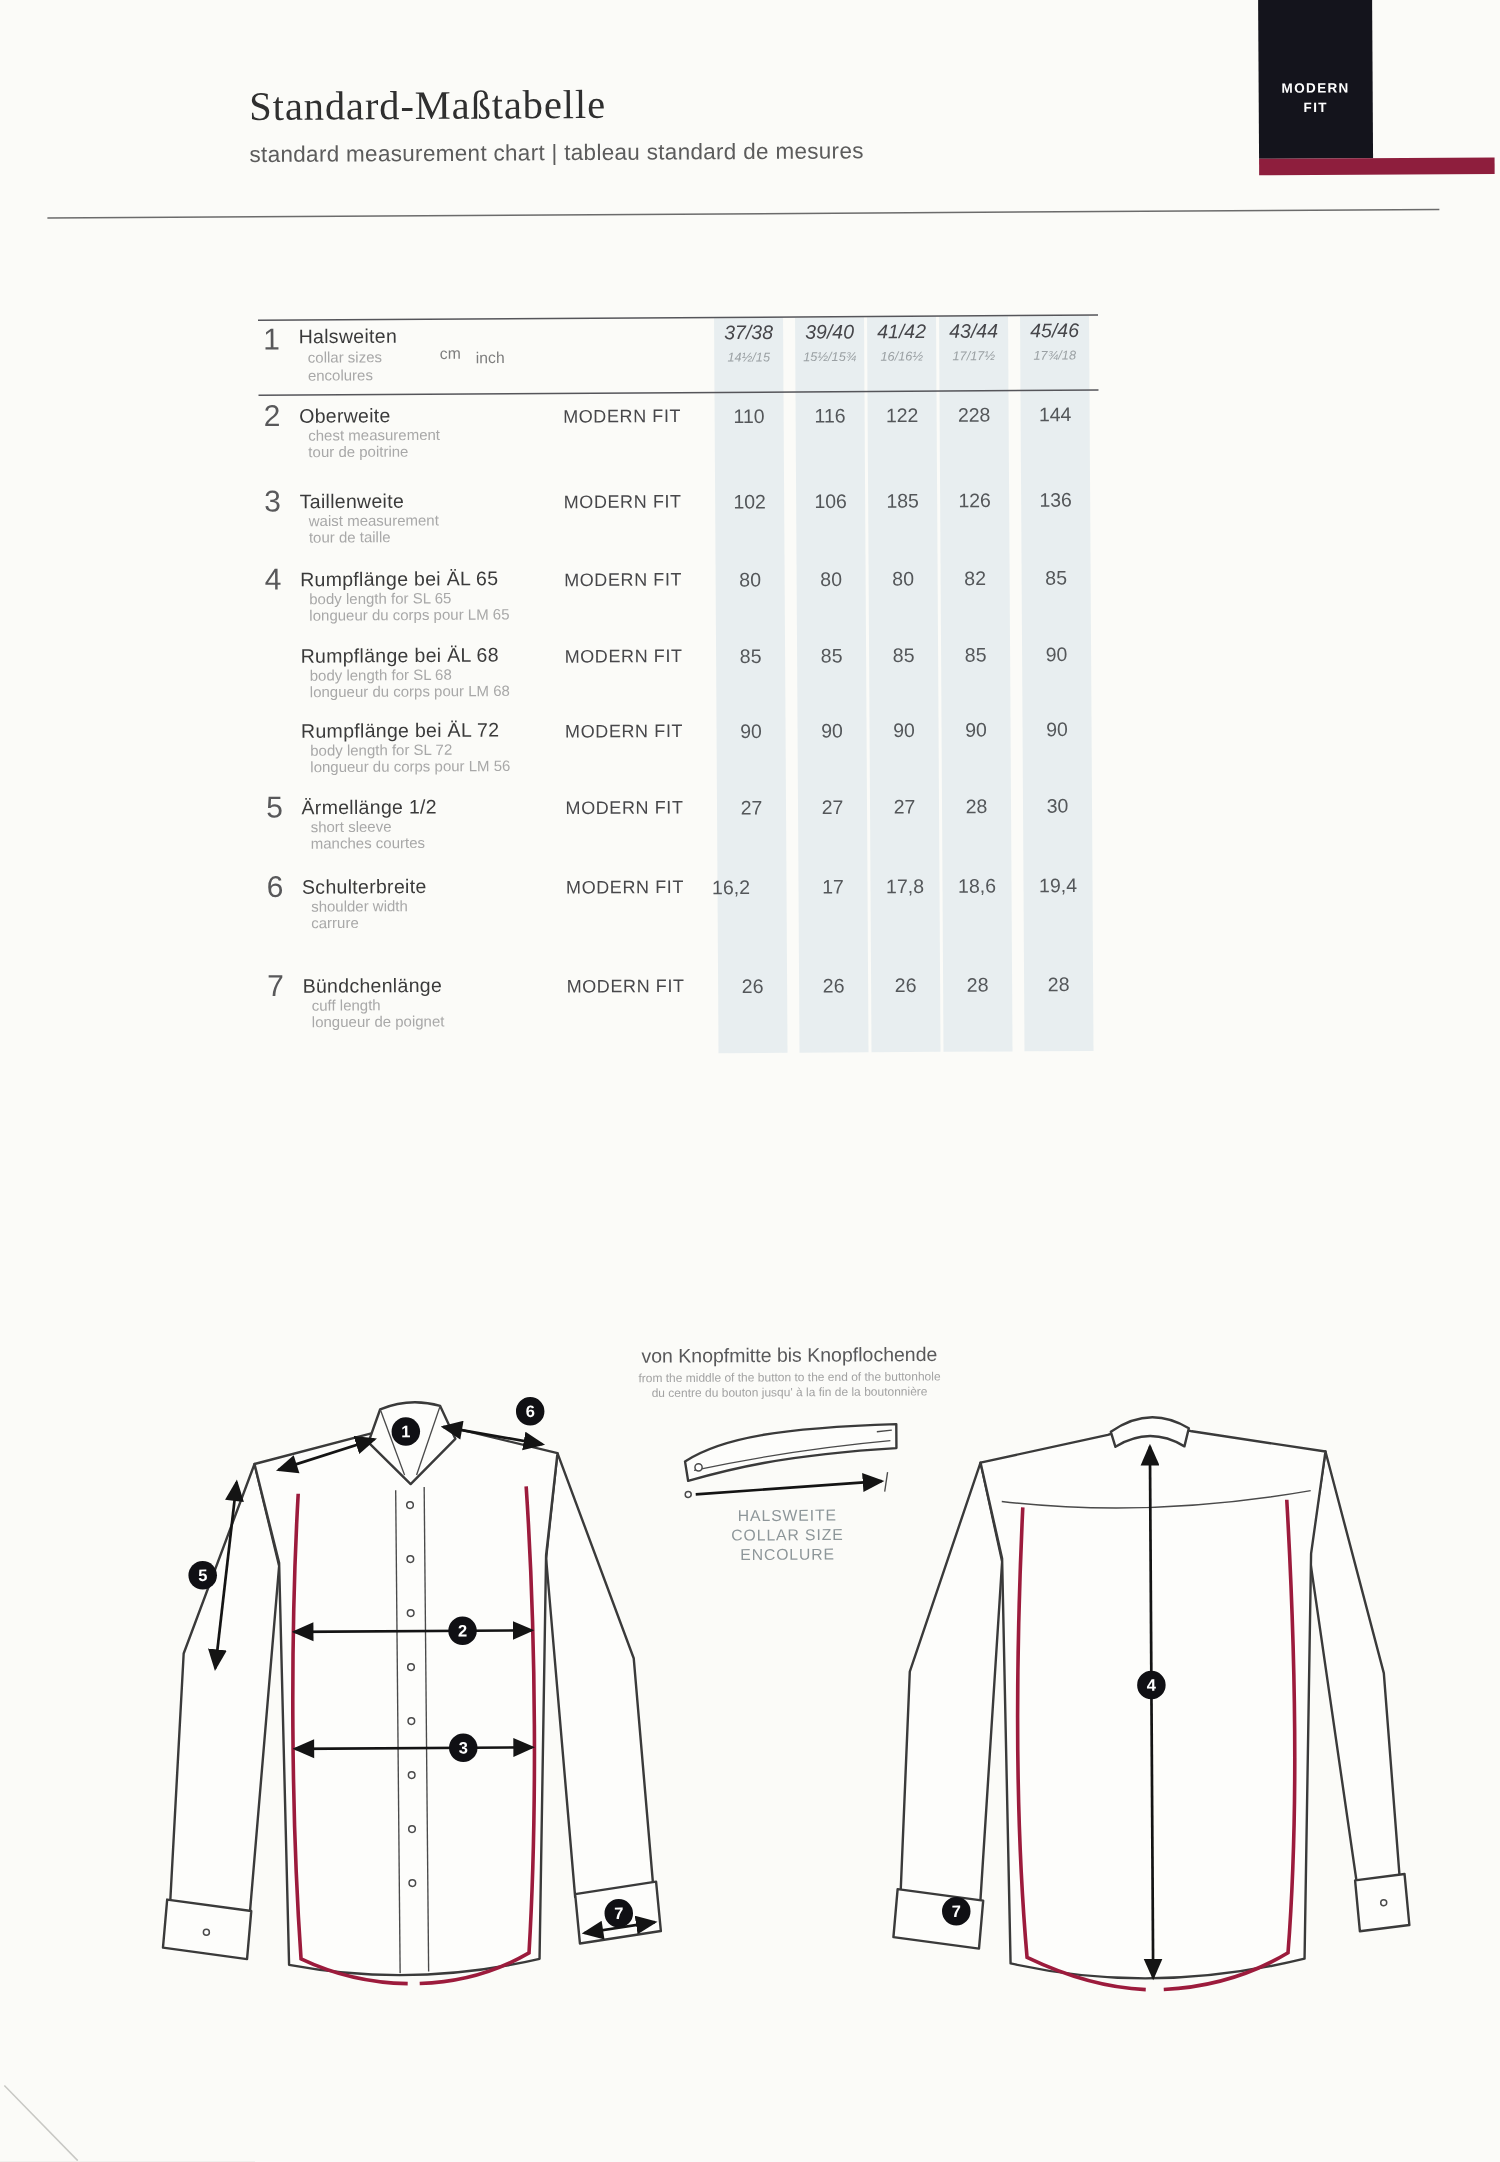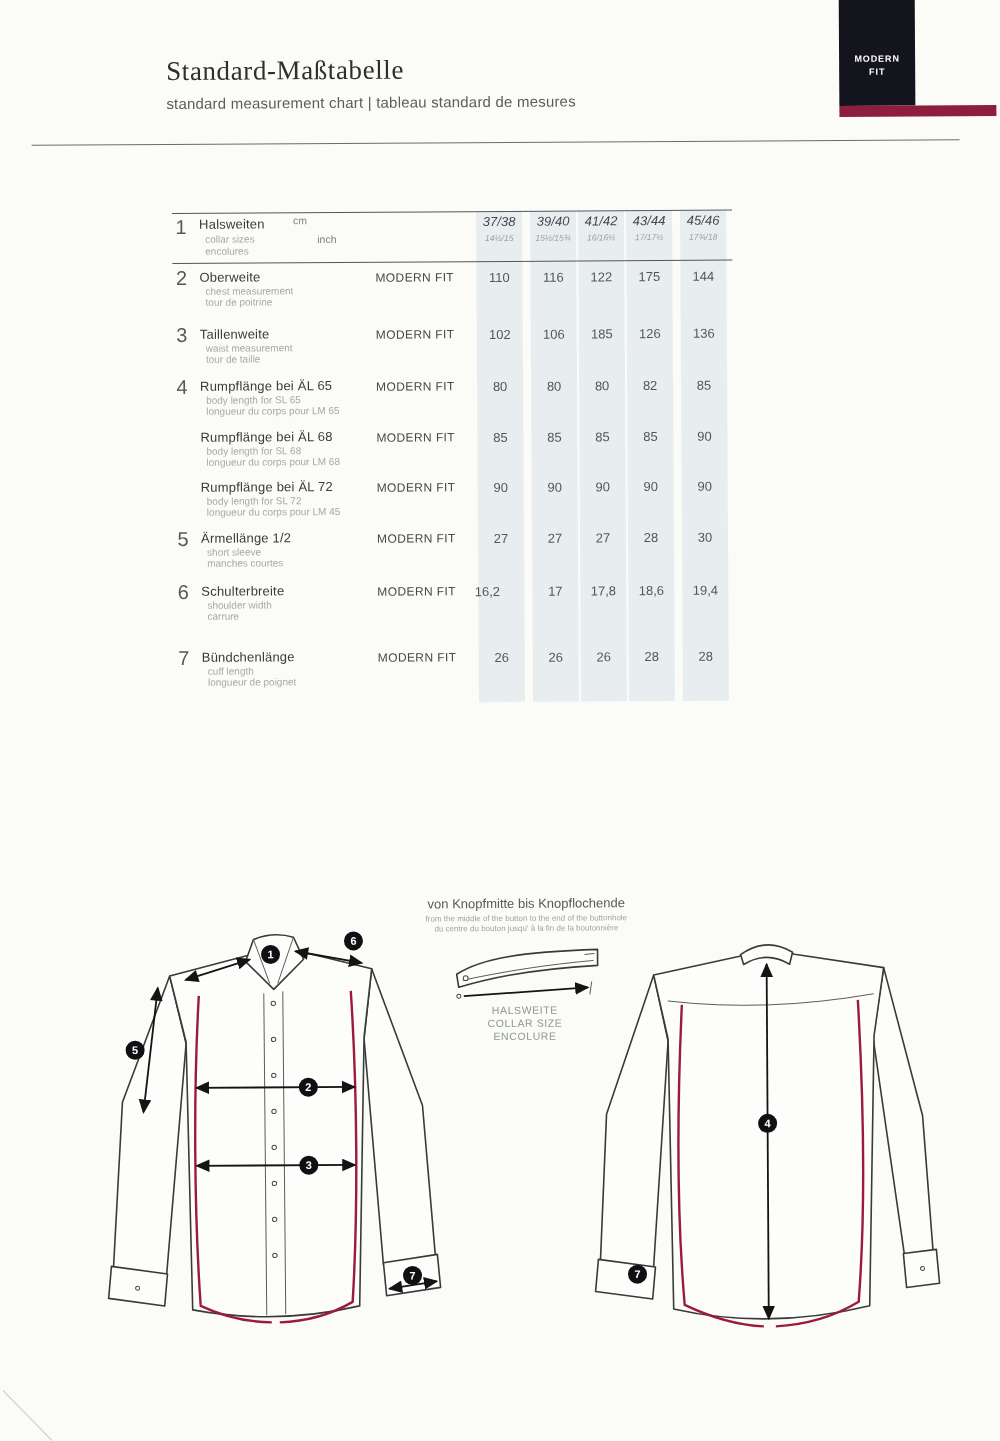--- a/index.html
+++ b/index.html
@@ -23,21 +23,21 @@
   .trule{position:absolute;left:175px;width:560px;height:1.3px;background:#55555a;}
   .r1{top:211px;} .r2{top:261px;}
 
   .hrow,.trow{position:absolute;left:0;width:1000px;height:54px;}
   .rownum{position:absolute;left:172px;top:-3px;width:24px;text-align:center;
           font-size:20px;font-weight:300;color:#58585a;}
   .rowlabel{position:absolute;left:202px;top:0;font-size:13px;color:#3a3a3a;letter-spacing:0.2px;}
   .rowsub{position:absolute;left:208px;font-size:10px;color:#a8a8a8;white-space:nowrap;}
   .s1{top:16px;} .s2{top:27px;}
   .unit{position:absolute;left:296px;font-size:10.5px;color:#7d7d7d;}
-  .u1{top:0;} .u2{top:16px;margin-left:24px;}
+  .u1{top:16px;} .u2{top:16px;margin-left:24px;}
   .fit{position:absolute;left:378px;top:2px;font-size:12px;color:#47474a;letter-spacing:0.4px;}
   .val{position:absolute;top:2px;font-size:13px;color:#54575a;transform:translateX(-50%);white-space:nowrap;}
   .chead{position:absolute;top:1px;transform:translateX(-50%);text-align:center;}
   .chead .ccm{font-size:13px;color:#46464a;font-style:italic;}
   .chead .cin{font-size:8.5px;color:#9aa0a3;margin-top:4px;white-space:nowrap;font-style:italic;}
 
   
   .diagram{position:absolute;left:0;top:890px;width:1000px;height:500px;}
   .note-title{fill:#58585a;font-size:13px;text-anchor:middle;font-family:"Liberation Sans",sans-serif;}
   .note-sub{fill:#a2a2a2;font-size:8px;text-anchor:middle;font-family:"Liberation Sans",sans-serif;}
@@ -106,21 +106,21 @@
 
   <div class="trow" style="top:268px">
     <div class="rownum">2</div>
     <div class="rowlabel">Oberweite</div>
     <div class="rowsub s1">chest measurement</div>
     <div class="rowsub s2">tour de poitrine</div>
     <div class="fit">MODERN FIT</div>
     <div class="val" style="left:502px">110</div>
     <div class="val" style="left:556px">116</div>
     <div class="val" style="left:604px">122</div>
-    <div class="val" style="left:652px">175</div>
+    <div class="val" style="left:652px">228</div>
     <div class="val" style="left:706px">144</div>
   </div>
 
   <div class="trow" style="top:325px">
     <div class="rownum">3</div>
     <div class="rowlabel">Taillenweite</div>
     <div class="rowsub s1">waist measurement</div>
     <div class="rowsub s2">tour de taille</div>
     <div class="fit">MODERN FIT</div>
     <div class="val" style="left:502px">102</div>
@@ -153,21 +153,21 @@
     <div class="val" style="left:556px">85</div>
     <div class="val" style="left:604px">85</div>
     <div class="val" style="left:652px">85</div>
     <div class="val" style="left:706px">90</div>
   </div>
 
   <div class="trow" style="top:478px">
     <div class="rownum"></div>
     <div class="rowlabel">Rumpflänge bei ÄL 72</div>
     <div class="rowsub s1">body length for SL 72</div>
-    <div class="rowsub s2">longueur du corps pour LM 45</div>
+    <div class="rowsub s2">longueur du corps pour LM 56</div>
     <div class="fit">MODERN FIT</div>
     <div class="val" style="left:502px">90</div>
     <div class="val" style="left:556px">90</div>
     <div class="val" style="left:604px">90</div>
     <div class="val" style="left:652px">90</div>
     <div class="val" style="left:706px">90</div>
   </div>
 
   <div class="trow" style="top:529px">
     <div class="rownum">5</div>

